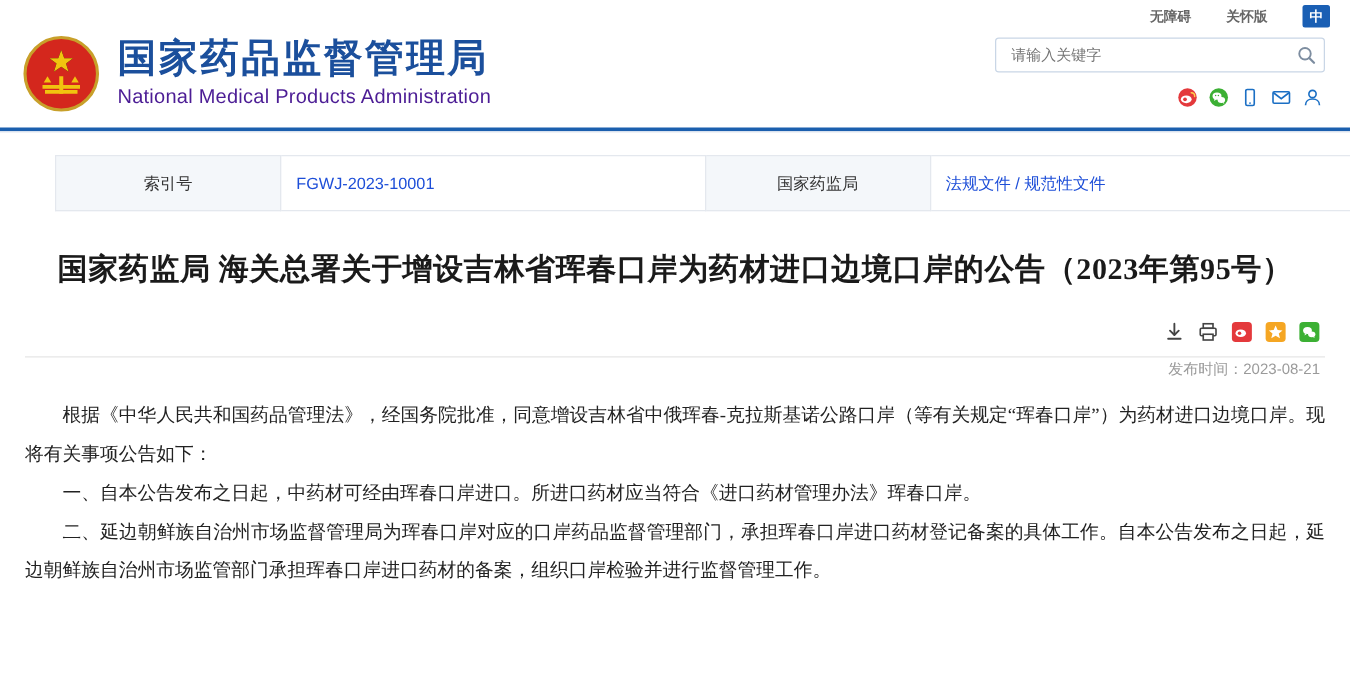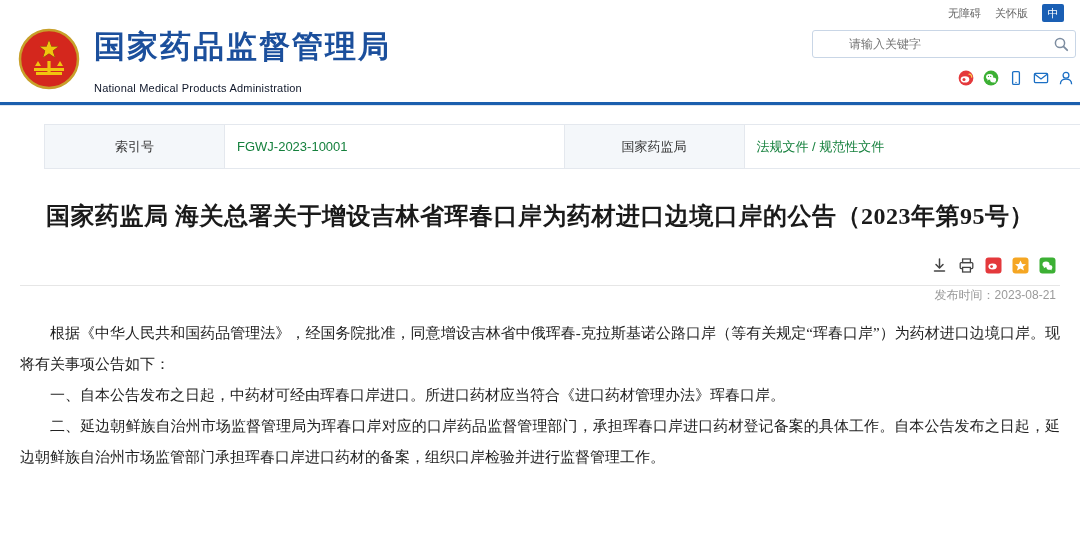--- a/index.html
+++ b/index.html
@@ -17,38 +17,39 @@
 
   
   .topbar {
     height: 26px;
     display: flex;
     align-items: center;
     justify-content: flex-end;
     padding-right: 16px;
     font-size: 11px;
     color: #666;
-    gap: 14px;
+    gap: 28px;
+    font-weight: bold;
   }
   .topbar .tb-link { color: #666; text-decoration: none; }
   .lang-badge {
     width: 22px; height: 18px;
     background: #1a5fb4;
     color: #fff;
     font-size: 11px;
     display: flex; align-items: center; justify-content: center;
     border-radius: 2px;
   }
 
   
   .header {
     height: 76px;
     display: flex;
     align-items: flex-start;
-    padding: 0 4px 0 18px;
+    padding: 0 20px 0 18px;
     position: relative;
     justify-content: flex-end;
   }
   .emblem {
     width: 62px; height: 62px;
     margin-top: 2px;
     flex: 0 0 auto;
     position: relative;
   }
   .titles {
@@ -57,24 +58,24 @@
   }
   .cn-title {
     font-family: "Liberation Serif", serif;
     font-size: 31px;
     font-weight: bold;
     color: #1b4f9c;
     letter-spacing: 2px;
     line-height: 38px;
   }
   .en-title {
-    font-size: 11px;
-    color: #0f172a;
+    font-size: 16px;
+    color: #4c1d95;
     letter-spacing: .2px;
-    margin-top: 16px;
+    margin-top: 3px;
   }
 
   .header-right {
     margin-left: auto;
     display: flex;
     flex-direction: column;
     align-items: flex-end;
     margin-top: 4px;
   }
   .searchbox {
@@ -89,21 +90,20 @@
     box-sizing: border-box;
   }
   .searchbox input {
     border: none;
     outline: none;
     flex: 1;
     font-size: 12px;
     color: #999;
     font-family: "Liberation Sans", sans-serif;
     background: transparent;
-    margin-left: 24px;
   }
   .search-icon { width: 16px; height: 16px; flex: 0 0 auto; }
 
   .social-row {
     display: flex;
     align-items: center;
     gap: 9px;
     margin-top: 12px;
     padding-right: 2px;
   }
@@ -139,21 +139,21 @@
     padding: 4px 12px;
     vertical-align: middle;
   }
   .meta-label {
     background: #f4f7fa;
     text-align: center;
     color: #333;
     width: 155px;
   }
   .meta-value {
-    color: #15803d;
+    color: #1d4ed8;
   }
 
   
   .art-title {
     text-align: center;
     font-family: "Liberation Serif", serif;
     font-size: 24px;
     font-weight: bold;
     color: #1a1a1a;
     margin-top: 30px;

